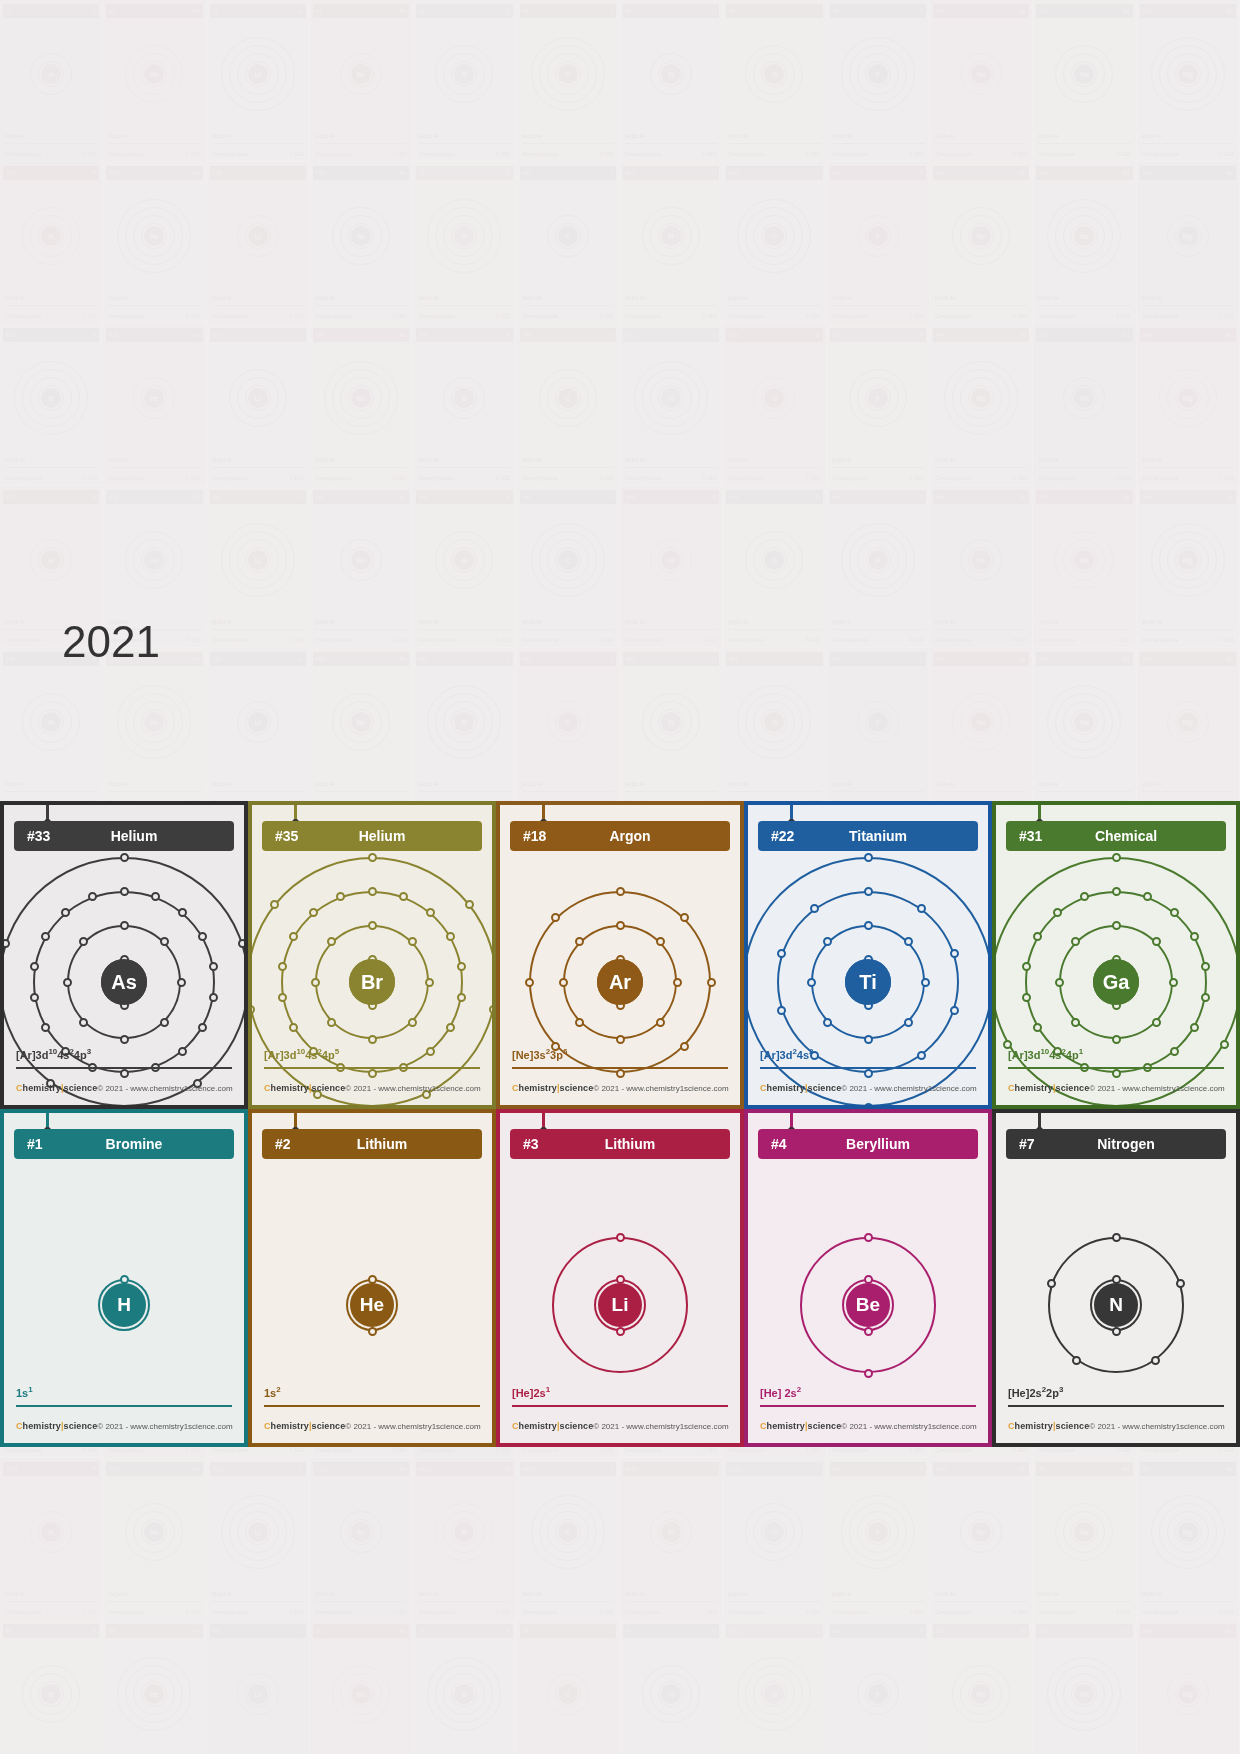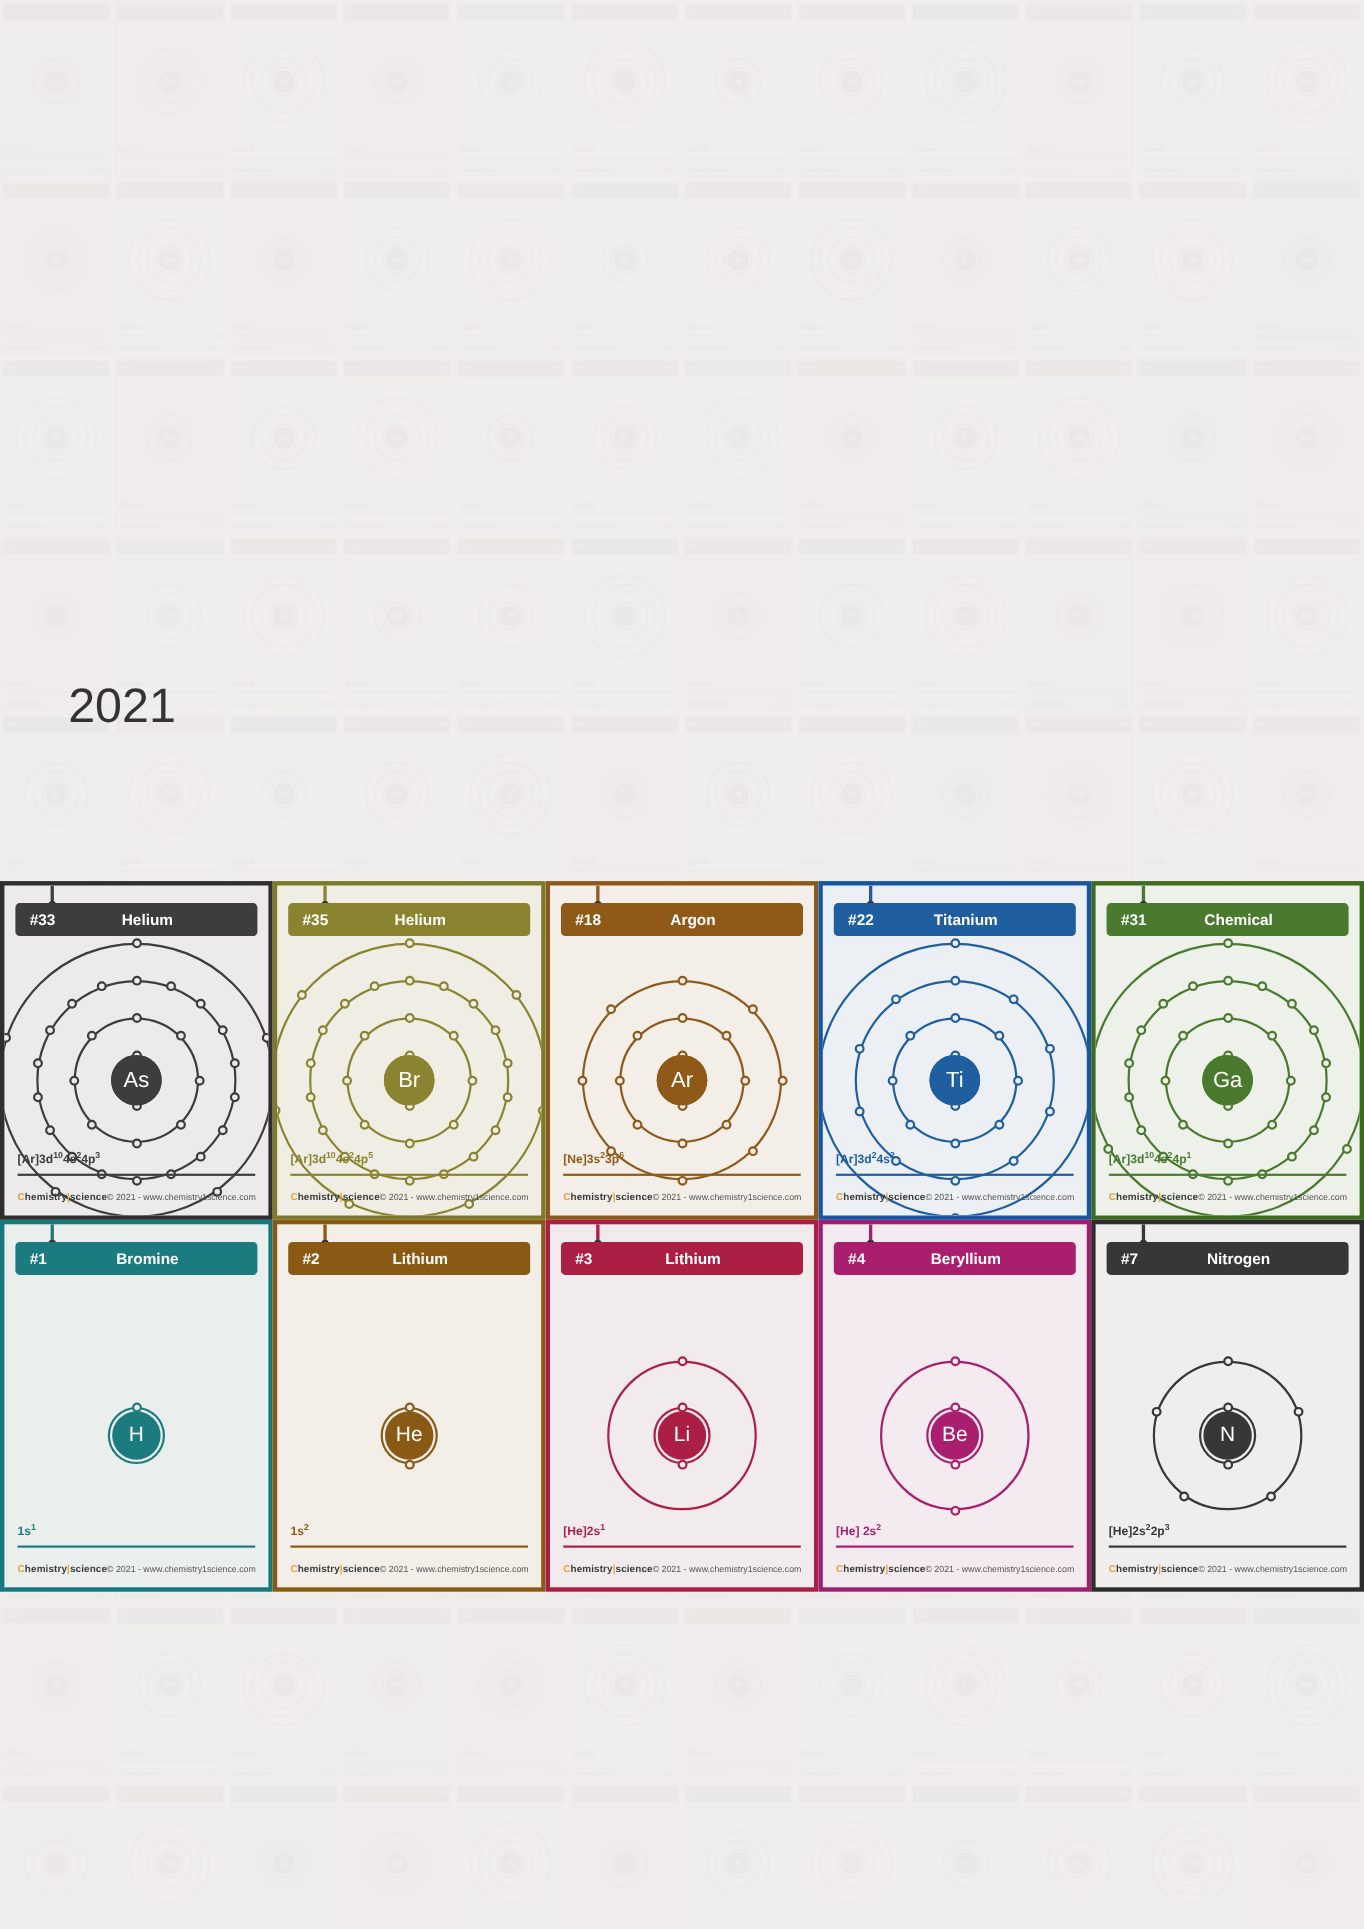--- a/index.html
+++ b/index.html
@@ -142,21 +142,21 @@
     transform: translate(-50%,-50%);
     border-radius: 50%;
     border-style: solid;
     border-width: 2px;
   }
   .nucleus {
     position: absolute; left: 50%; top: 50%;
     transform: translate(-50%,-50%);
     border-radius: 50%;
     display: flex; align-items: center; justify-content: center;
-    color: #fff; font-weight: normal;
+    color: #fff; font-weight: bold;
     z-index: 5;
   }
   .e {
     position: absolute; width: 9px; height: 9px; border-radius: 50%;
     background: #f2efef; border: 2px solid #333;
     margin-left: -4.5px; margin-top: -4.5px;
   }
 
   .cfg {
     position: absolute; left: 12px; bottom: 44px;

